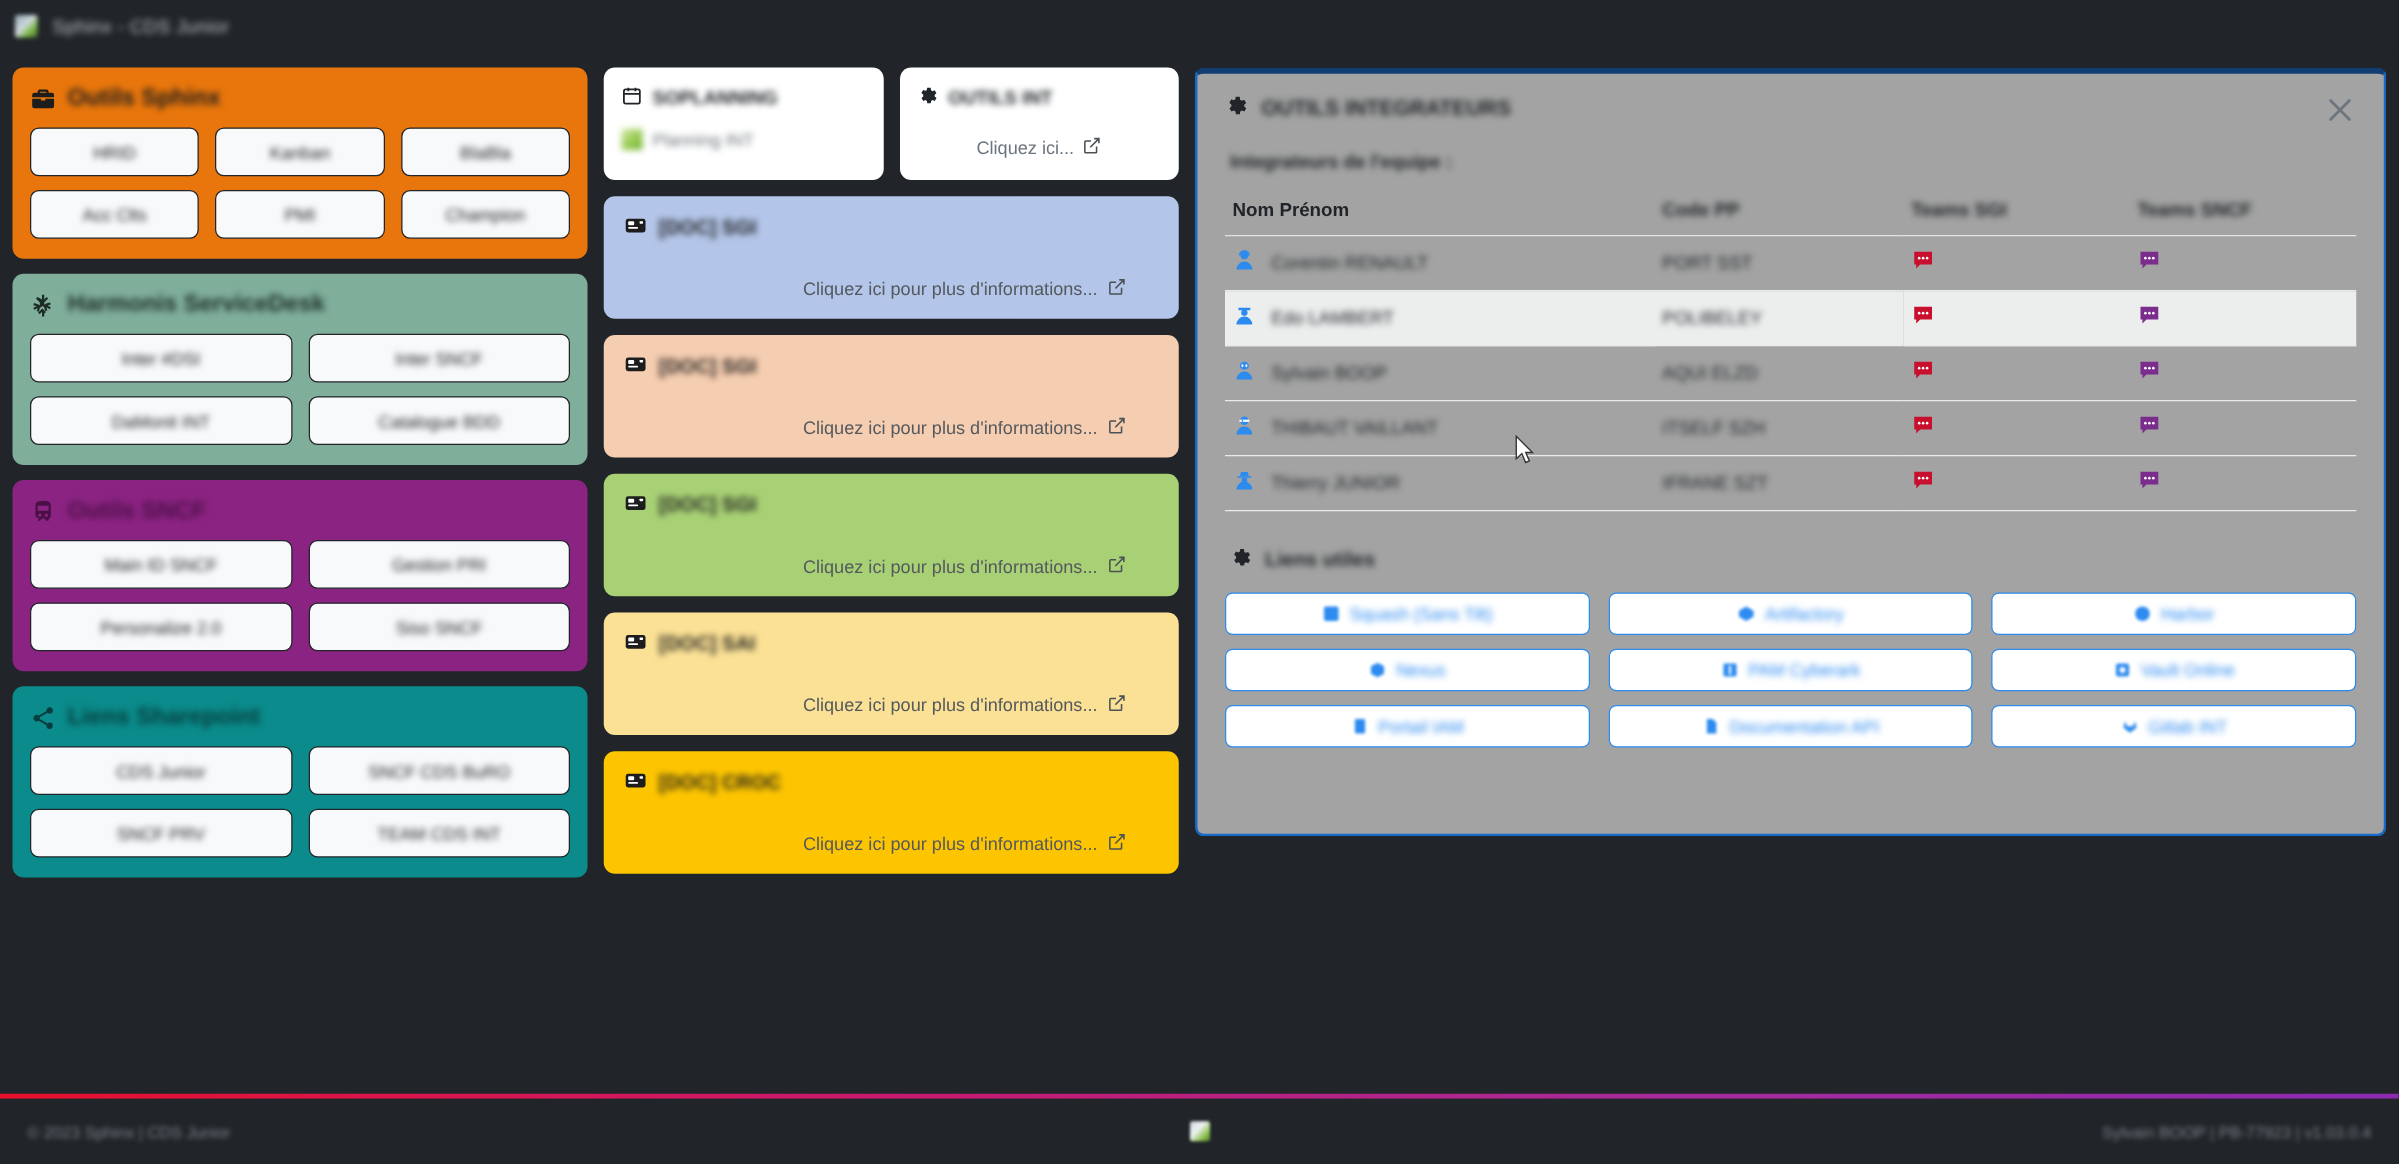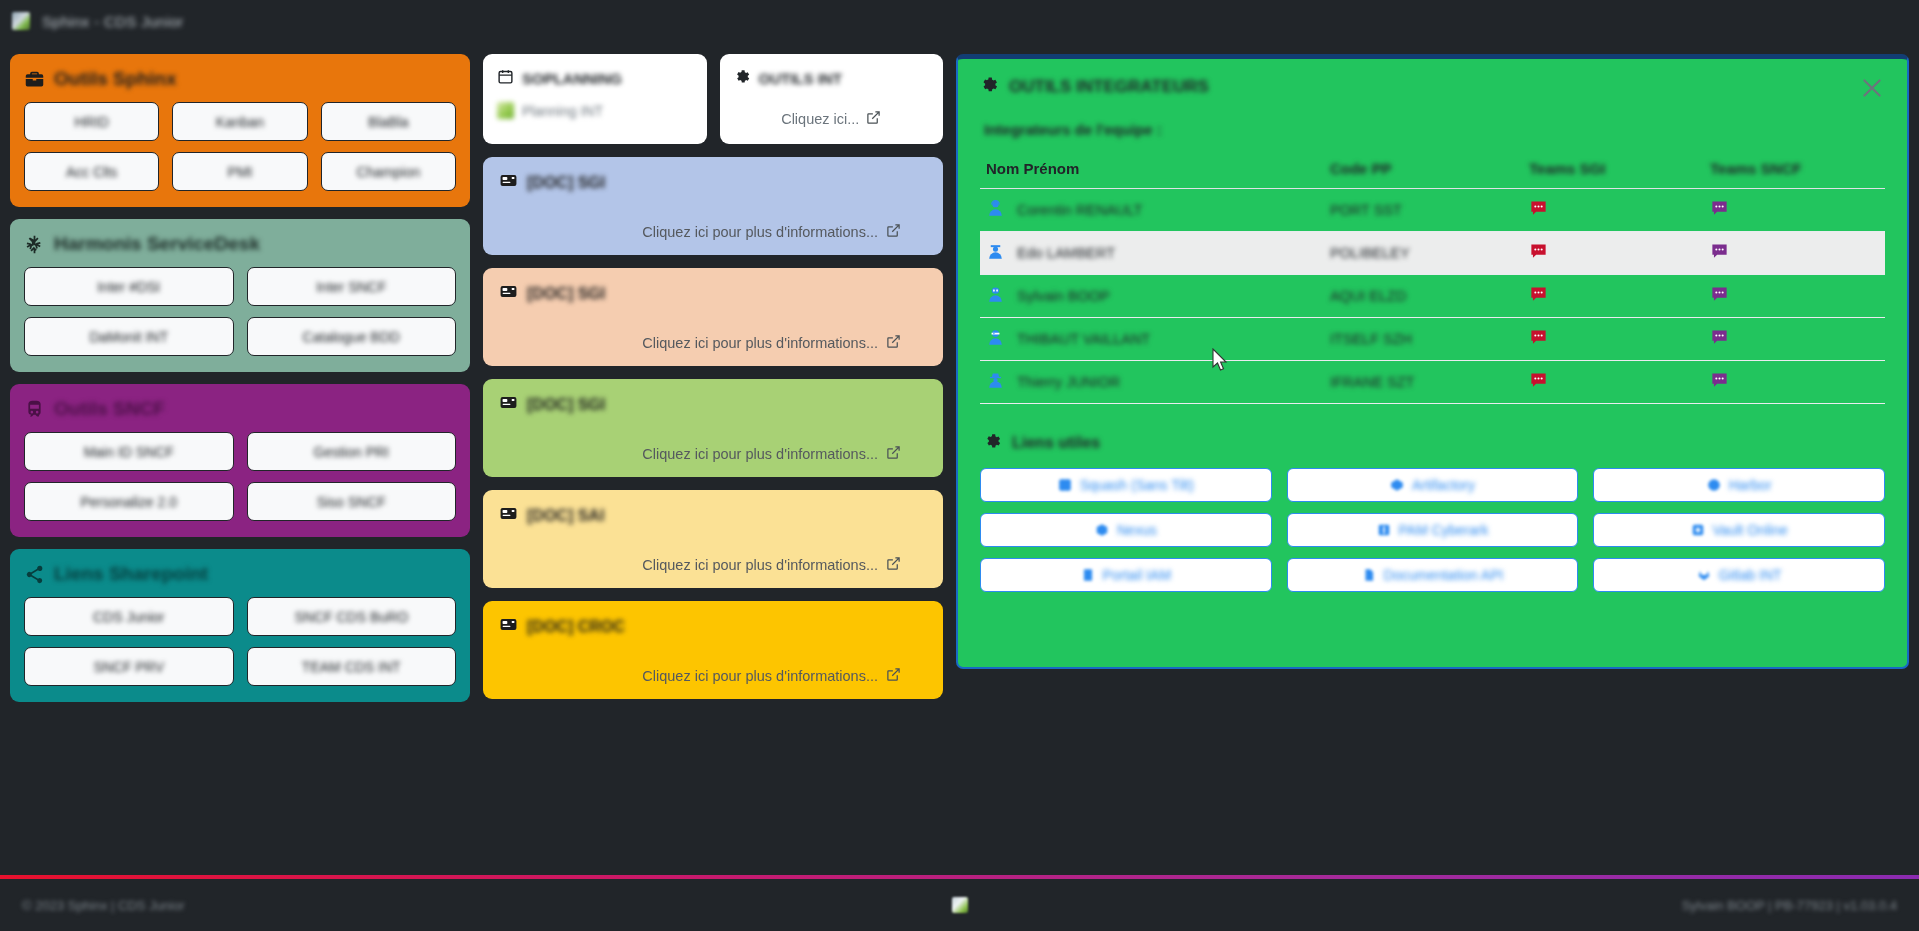--- a/index.html
+++ b/index.html
@@ -140,21 +140,21 @@
 
   .c-blue   { background: #b3c5e8; }
   .c-peach  { background: #f5cdb0; }
   .c-lgreen { background: #a8d175; }
   .c-yellow { background: #fbe195; }
   .c-amber  { background: #fdc500; }
 
   
   .col-right { flex: 1; }
   .bigpanel {
-    background: #22c55e;
+    background: #a3a3a3;
     border: 2px solid #1869c5;
     border-top: 5px solid #123d73;
     border-radius: 7px;
     height: 615px;
     padding: 16px 22px 20px 22px;
     position: relative;
   }
   .bp-head {
     display: flex; align-items: center; gap: 10px;
     font-size: 17px; font-weight: 700; color: #212529;

